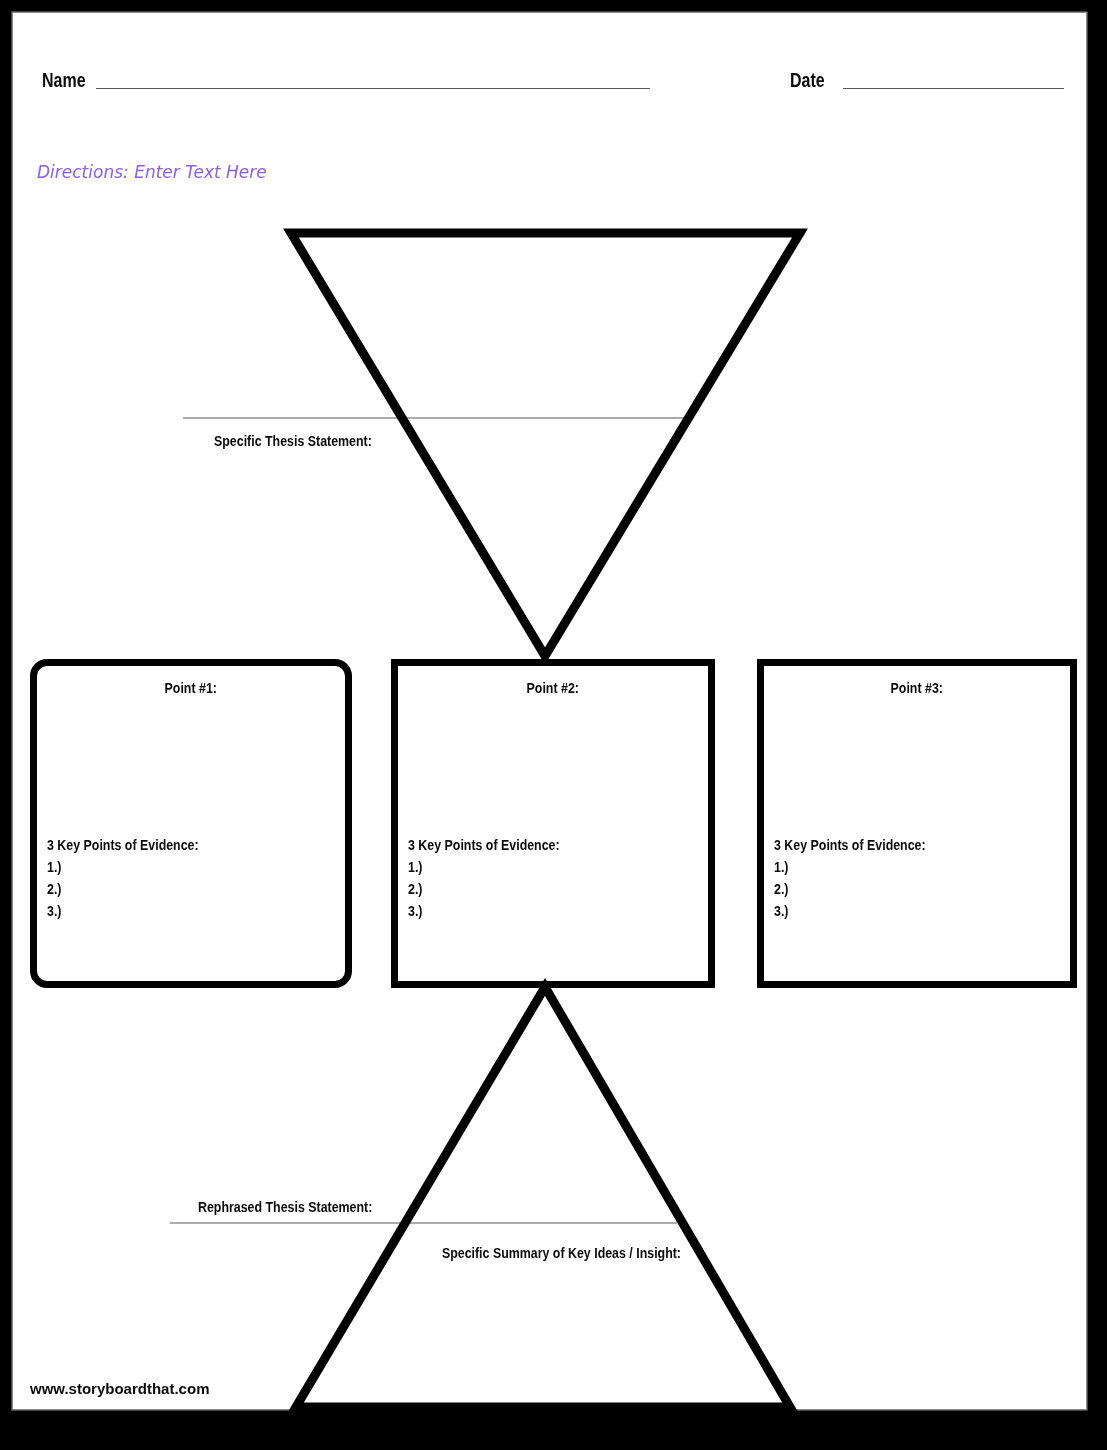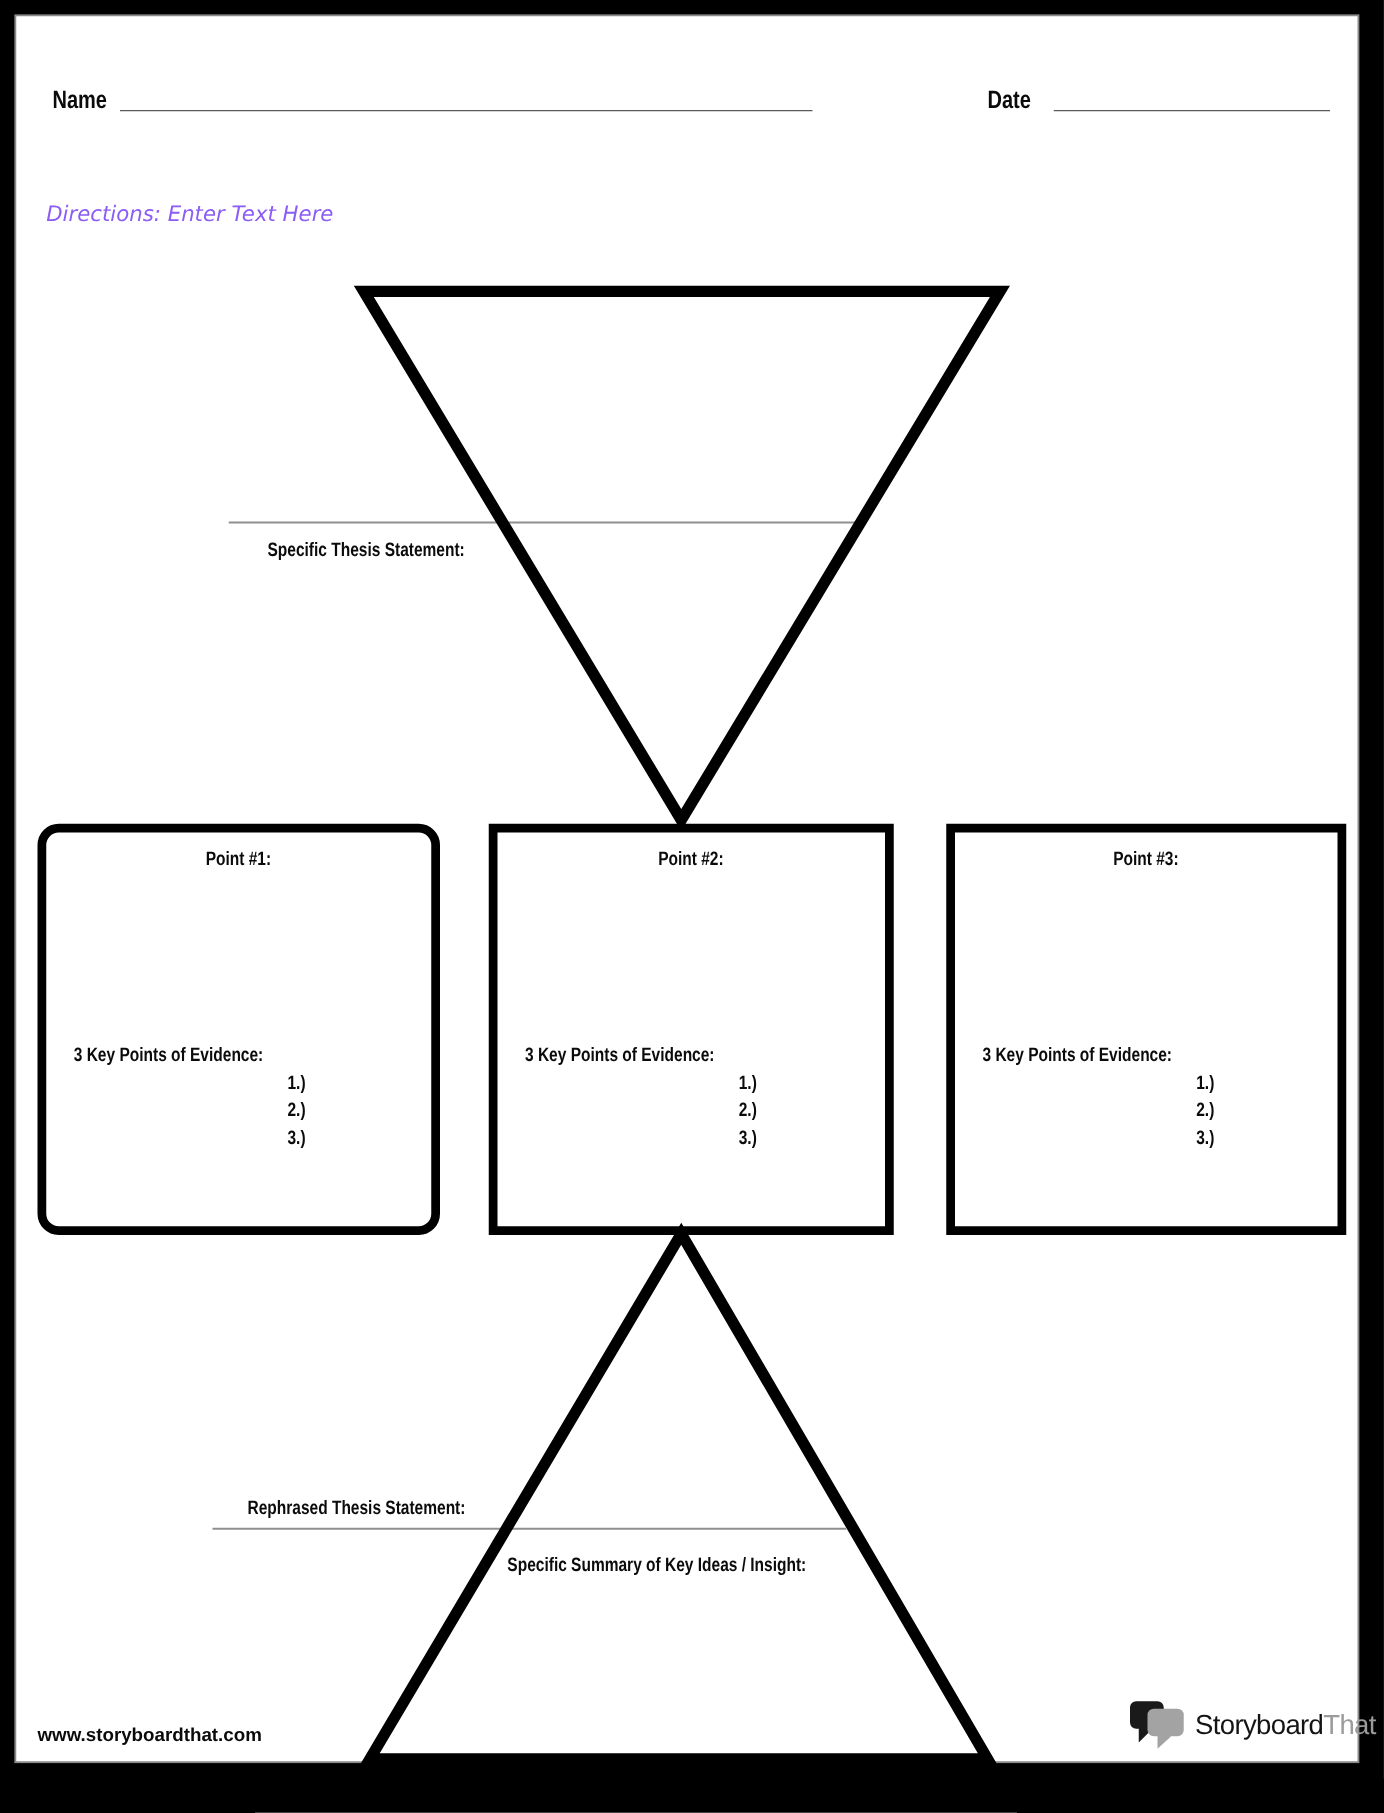--- a/index.html
+++ b/index.html
@@ -29,21 +29,21 @@
   .small-lbl{font-size:15.5px;}
   .title-lbl{font-size:27px;letter-spacing:0.5px;}
   .directions{font-size:17px;font-style:italic;color:#8b5cf6;font-family:"DejaVu Sans",sans-serif;}
   .point-box{
     box-sizing:border-box;
     border:7px solid #000;
     background:transparent;
     position:absolute;
   }
   .point-title{margin-top:13px;}
-  .evidence{position:absolute;left:22px;top:168px;line-height:22px;text-align:right;}
+  .evidence{position:absolute;left:10px;top:168px;line-height:22px;}
   .footer-url{font-size:15px;}
   .logo{display:flex;align-items:center;gap:7px;}
   .logo-text{font-size:22px;font-weight:500;letter-spacing:-0.5px;color:#141414;}
   .logo-text .that{color:#9b9b9b;}
   svg.overlay{position:absolute;left:0;top:0;pointer-events:none;}
 </style>
 </head>
 <body>
 
 <div id="frame">
@@ -112,30 +112,21 @@
         <div class="lbl small-lbl"><span class="cond">3 Key Points of Evidence:</span></div>
         <div class="lbl small-lbl"><span class="cond">1.)</span></div>
         <div class="lbl small-lbl"><span class="cond">2.)</span></div>
         <div class="lbl small-lbl"><span class="cond">3.)</span></div>
       </div>
     </div>
 
     <div class="abs lbl small-lbl" style="left:198px;top:1198px;">
       <span class="cond">Rephrased Thesis Statement:</span>
     </div>
-    <div class="abs center-wrap" style="left:0;top:1244px;width:1050px;">
+    <div class="abs center-wrap" style="left:12px;top:1244px;width:1050px;padding-left:24px;">
       <span class="lbl small-lbl cond-c">Specific Summary of Key Ideas / Insight:</span>
     </div>
 
     <div class="abs lbl footer-url" style="left:30px;top:1380px;">www.storyboardthat.com</div>
 
-    <div class="abs logo" style="left:903px;top:1358px;">
-      <svg width="46" height="44" viewBox="0 0 46 44">
-        <rect x="1" y="3" width="27" height="22" rx="5" fill="#1a1a1a"></rect>
-        <polygon points="8,23 8,36 20,24" fill="#1a1a1a"></polygon>
-        <rect x="15" y="9" width="29" height="22" rx="5" fill="#a3a3a3"></rect>
-        <polygon points="23,30 23,41 34,31" fill="#a3a3a3"></polygon>
-      </svg>
-      <div class="logo-text"><span>Storyboard</span><span class="that">That</span></div>
-    </div>
 
   </div>
 </div>
 
 </body></html>

